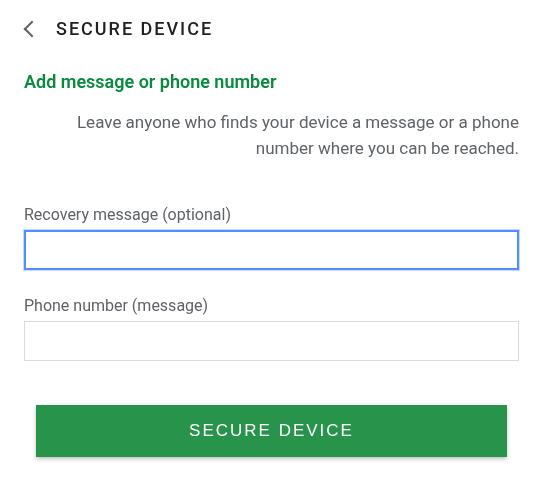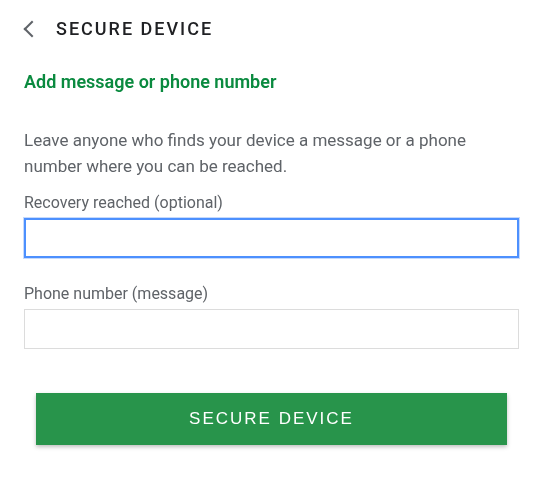--- a/index.html
+++ b/index.html
@@ -32,27 +32,28 @@
     .title {
       font-size: 18px;
       letter-spacing: 2px;
       color: #202124;
       font-weight: 500;
     }
     .subtitle {
       color: #0a8a3f;
       font-weight: 600;
       font-size: 18px;
-      margin-bottom: 36px;
+      margin-bottom: 18px;
     }
     .desc {
       color: #5f6368;
       font-size: 17px;
       line-height: 1.5;
-      margin-bottom: 14px;
+      margin-bottom: 44px;
+      text-align: right;
     }
     .field-label {
       color: #5f6368;
       font-size: 16px;
       margin-bottom: 6px;
     }
     .text-input {
       width: 100%;
       height: 40px;
       border: 1px solid #dcdcdc;
@@ -88,21 +89,21 @@
 
 <div class="header">
   <div class="back-chevron"></div>
   <div class="title">SECURE DEVICE</div>
 </div>
 
 <div class="subtitle">Add message or phone number</div>
 
 <div class="desc">Leave anyone who finds your device a message or a phone number where you can be reached.</div>
 
-<div class="field-label">Recovery reached (optional)</div>
+<div class="field-label">Recovery message (optional)</div>
 <input type="text" class="text-input focused" value="" style="">
 
 <div class="field-label">Phone number (message)</div>
 <input type="text" class="text-input" value="" style="">
 
 <button class="submit-btn">SECURE DEVICE</button>
 
 
 
 

